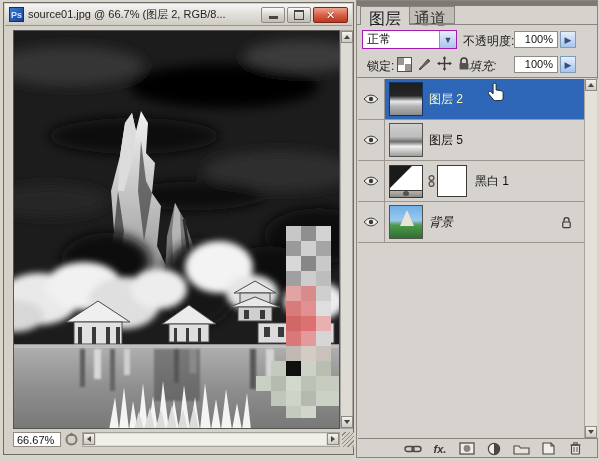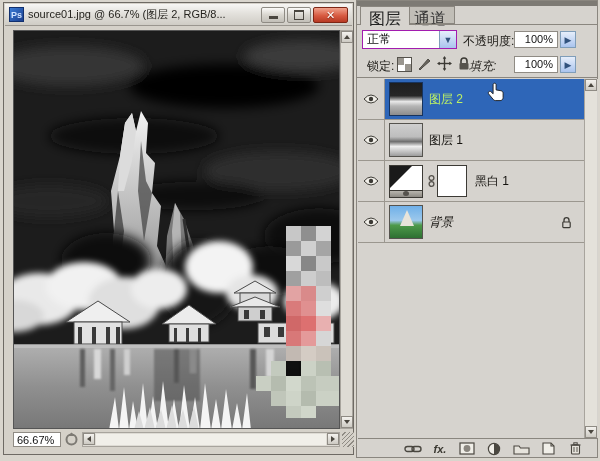--- a/index.html
+++ b/index.html
@@ -42,21 +42,21 @@
   .flabel{font-size:12px;color:#1d1b17;}
   .vfield{background:#fff;border:1px solid #8f8b84;box-sizing:border-box;font-size:11px;text-align:right;padding:1px 4px;color:#111;}
   .spin{background:linear-gradient(180deg,#e6eefb,#aac4ee);border:1px solid #7f9db9;box-sizing:border-box;color:#31527d;font-size:9px;display:flex;align-items:center;justify-content:center;}
   
   #list{left:1px;top:78px;width:240px;height:359px;background:#d6d3ce;overflow:hidden;}
   .lrow{position:absolute;left:0;width:226px;height:40px;border-bottom:1px solid #9b978f;display:flex;align-items:center;}
   .eyecell{width:26px;height:100%;border-right:1px solid #9b978f;display:flex;align-items:center;justify-content:center;background:#d6d3ce;flex:0 0 26px;}
   .thumb{width:34px;height:34px;border:1px solid #55534e;box-sizing:border-box;margin:0 6px 0 4px;background:#888;}
   .lname{font-size:12px;color:#14120e;}
   .lrow.sel{background:#2e66b8;}
-  .lrow.sel .lname{color:#bef264;}
+  .lrow.sel .lname{color:#fef9c3;}
   .masklink{width:12px;display:flex;justify-content:center;}
   
   #list-sb{left:227px;top:78px;width:13px;height:359px;background:#e4e1da;border-left:1px solid #a8a49d;box-sizing:border-box;}
   
   #pfooter{left:1px;top:437px;width:240px;height:20px;border-top:1px solid #8a867f;display:flex;align-items:center;justify-content:flex-end;gap:9px;padding:0 14px 0 0;box-sizing:border-box;}
   .ficon{display:flex;align-items:center;justify-content:center;width:18px;height:15px;}
   .fx-text{font-size:11px;font-style:italic;font-weight:bold;color:#3a3831;}
   svg{display:block;}
 </style>
 </head>
@@ -318,21 +318,21 @@
       </div>
 
       <div class="lrow" style="top:41px;">
         <div class="eyecell">
           <svg width="16" height="10" viewBox="0 0 16 10">
               <path d="M1 5 Q8 -3 15 5 Q8 13 1 5Z" fill="#f2f0ea" stroke="#3c3a35" stroke-width="1"></path>
               <circle cx="8" cy="5" r="2.2" fill="#3c3a35"></circle>
             </svg>
         </div>
         <div class="thumb" style="background:linear-gradient(180deg,#cfcfcf 0%,#bdbdbd 40%,#6f6f6f 55%,#efefef 70%,#9d9d9d 100%);"></div>
-        <div class="lname">图层 1</div>
+        <div class="lname">图层 5</div>
       </div>
 
       <div class="lrow" style="top:82px;">
         <div class="eyecell">
           <svg width="16" height="10" viewBox="0 0 16 10">
               <path d="M1 5 Q8 -3 15 5 Q8 13 1 5Z" fill="#f2f0ea" stroke="#3c3a35" stroke-width="1"></path>
               <circle cx="8" cy="5" r="2.2" fill="#3c3a35"></circle>
             </svg>
         </div>
         <div style="margin:0 2px 0 4px;">

